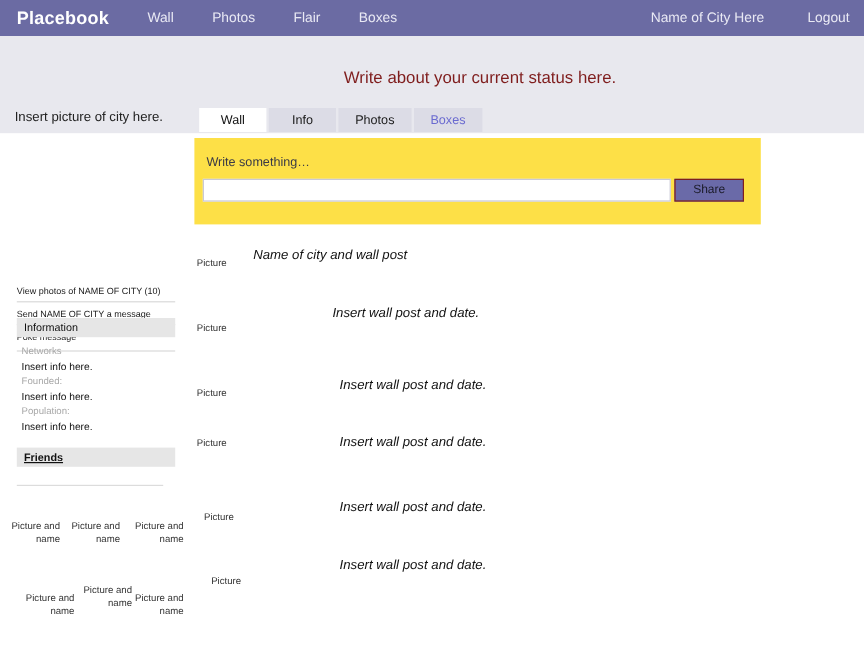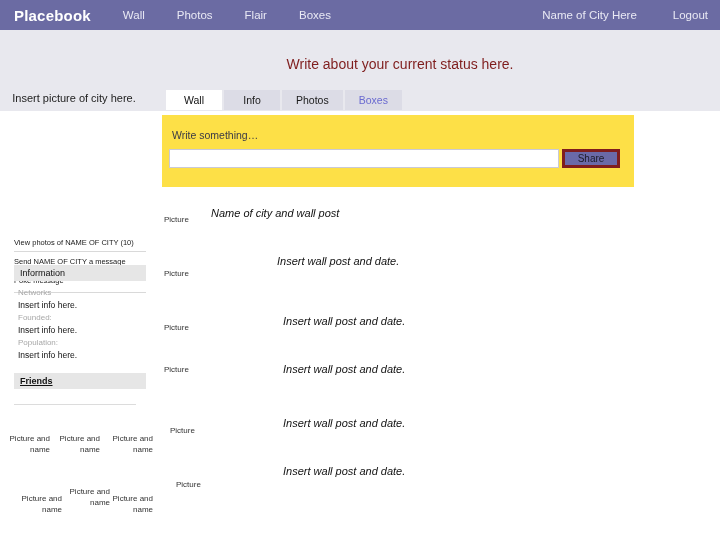--- a/index.html
+++ b/index.html
@@ -70,21 +70,21 @@
     font-size:10.5px; color:#3a3a46;
   }
   .compose-input {
     position:absolute; left:7px; top:34px; width:390px; height:19px;
     background:#ffffff; border:1px solid #c9c9d6;
     font-family:"Liberation Sans", sans-serif; font-size:10px;
     padding:0 4px; color:#111; outline:none;
   }
   .share-btn {
     position:absolute; left:400px; top:34px; width:58px; height:19px;
-    background:#6a6aa8; border:3px solid #7f1d1d;
+    background:#6a6aa8; border:1px solid #7f1d1d;
     color:#1b1b28; font-size:10px;
     font-family:"Liberation Sans", sans-serif;
     display:flex; align-items:center; justify-content:center;
     cursor:pointer;
   }
 
   
   .sidebar { position:absolute; left:0; top:0; width:160px; height:540px; }
   .side-photo {
     position:absolute; left:0; top:80px; width:148px;

